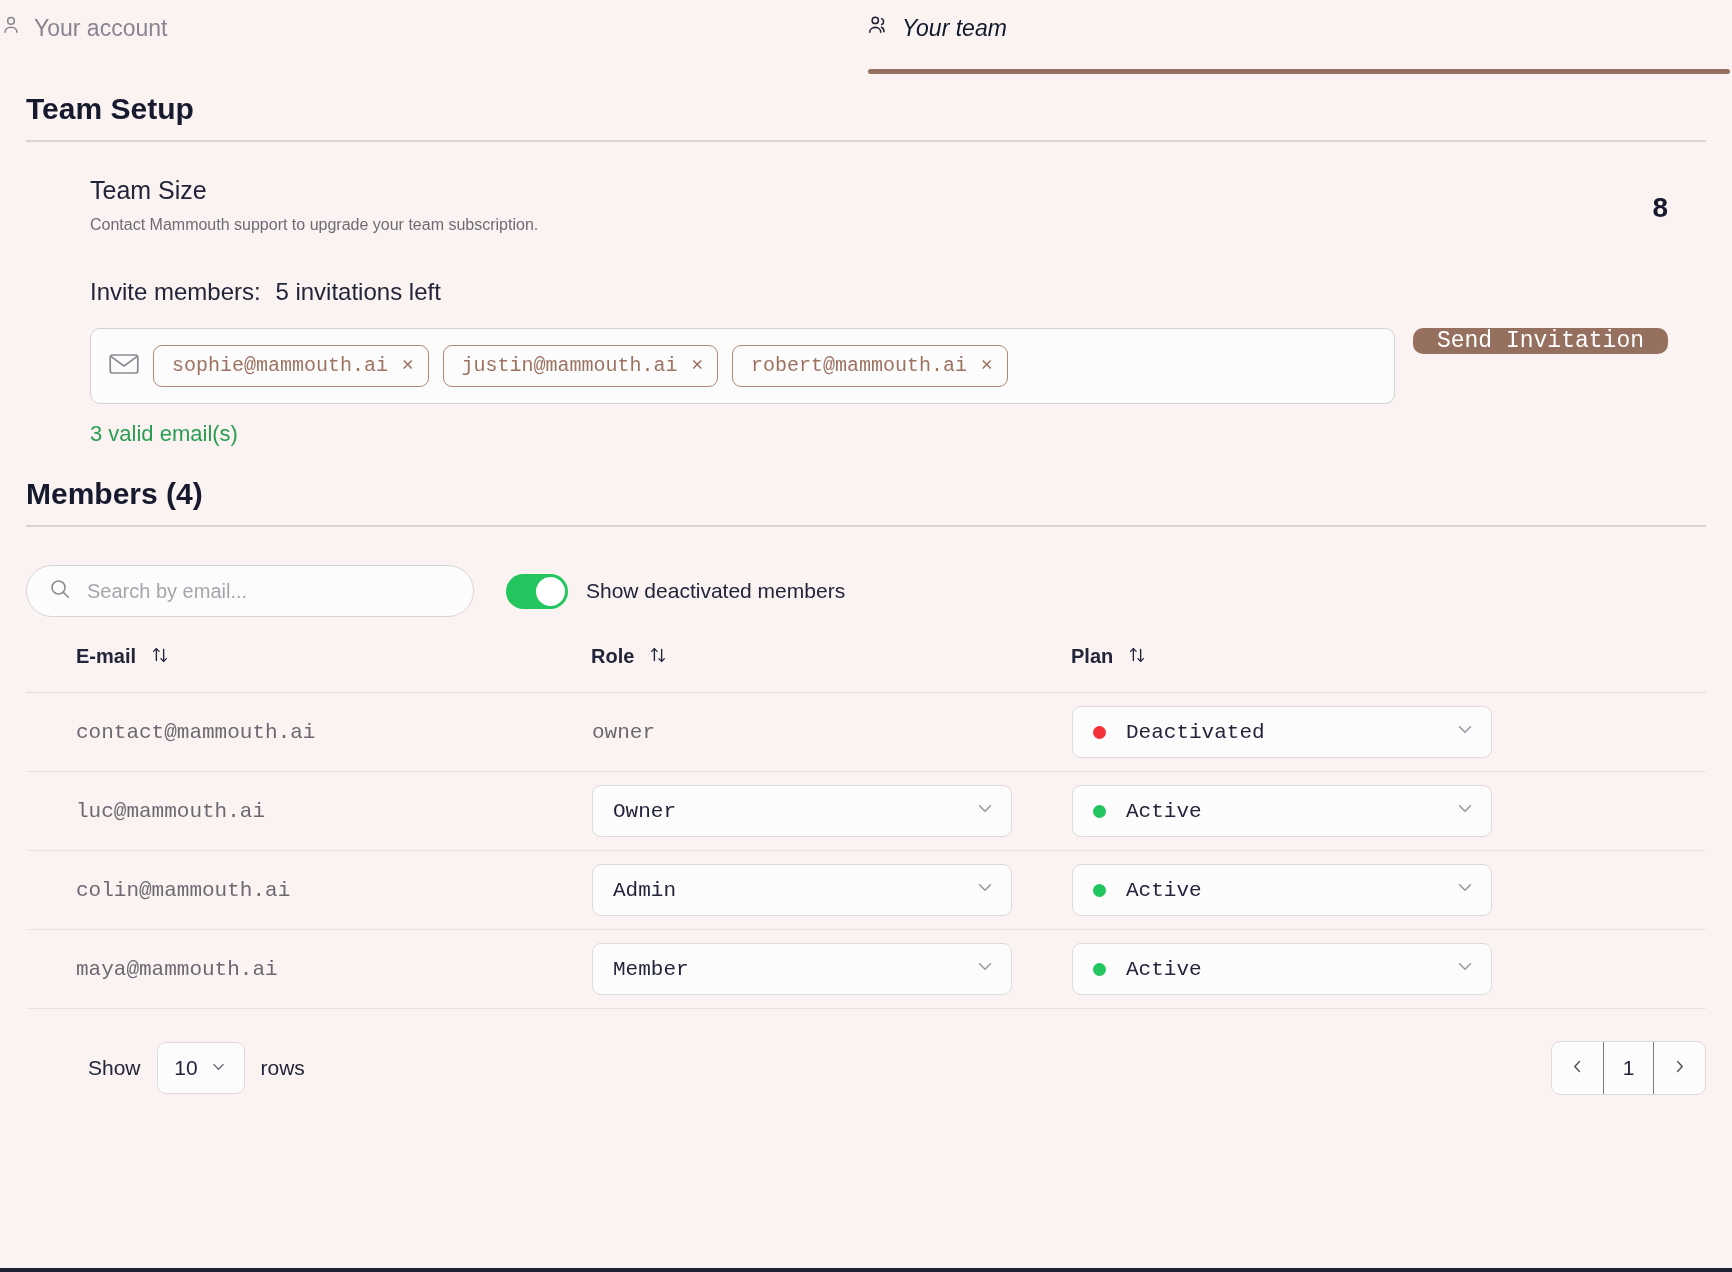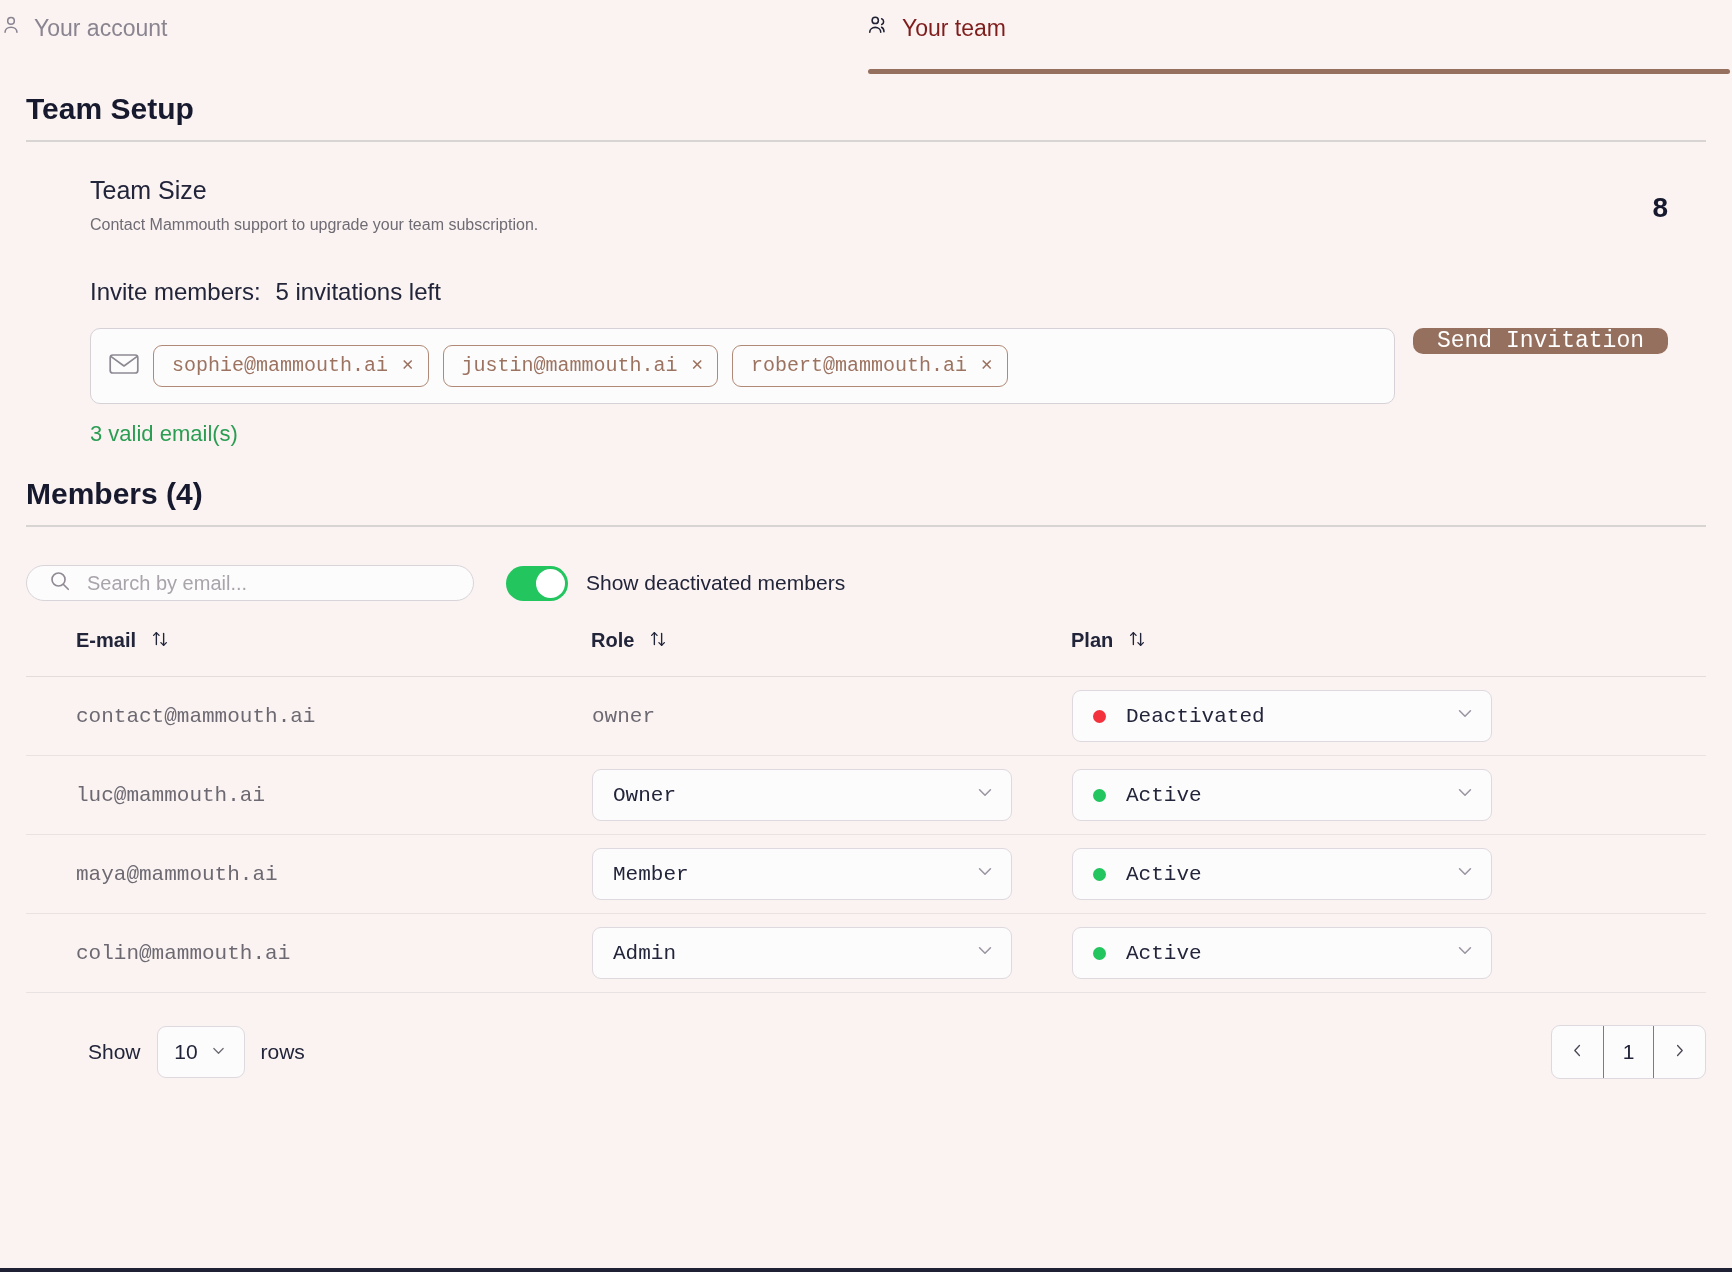--- a/index.html
+++ b/index.html
@@ -15,21 +15,21 @@
   
   .tabbar { display: flex; height: 74px; position: relative; }
   .tab {
     flex: 1 1 0; display: flex; align-items: center; justify-content: flex-start;
     gap: 12px; font-size: 23px; cursor: pointer; position: relative;
     padding-bottom: 18px;
   }
   .tab .lbl { white-space: nowrap; }
   .tab.inactive { color: #8a8490; }
   .tab.inactive svg { stroke: #8a8490; }
-  .tab.active { color: #7f1d1d; }
+  .tab.active { color: #0f172a; font-style: italic; }
   .tab.active svg { stroke: #1f2033; }
   .tab.active::after {
     content: ""; position: absolute; left: 2px; right: 2px; bottom: 0;
     height: 5px; background: #96705e; border-radius: 3px;
   }
 
   
   .h-sec {
     font-size: 30px; font-weight: bold; color: #171a2e;
     padding: 0 0 14px 26px; margin-top: 18px;
@@ -67,21 +67,21 @@
   .send-btn {
     background: #96705e; color: #fff; border: none; border-radius: 10px;
     font-size: 23px; font-family: inherit; padding: 0 24px;
     min-width: 183px; cursor: pointer;
   }
   .valid-msg { color: #2a9d53; font-size: 22px; margin-top: 17px; }
 
   
   .filter-row { display: flex; align-items: center; gap: 32px; padding: 38px 0 0 26px; }
   .search {
-    width: 448px; height: 36px; background: #fdfcfd;
+    width: 448px; height: 52px; background: #fdfcfd;
     border: 1px solid #d8d4d9; border-radius: 26px;
     display: flex; align-items: center; gap: 14px; padding: 0 22px;
   }
   .search input {
     border: none; outline: none; background: transparent;
     font-family: inherit; font-size: 20px; color: #22243a; width: 100%;
   }
   .search input::placeholder { color: #a9a4ab; }
   .toggle-wrap { display: flex; align-items: center; gap: 18px; }
   .toggle {
@@ -309,24 +309,24 @@
             <span>
               <svg width="20" height="20" viewBox="0 0 22 22" fill="none" stroke="#9a95a0" stroke-width="1.7" stroke-linecap="round" stroke-linejoin="round">
                   <path d="M5 8.5l6 6 6-6"></path>
                 </svg>
             </span>
           </div>
         </td>
       </tr>
 
       <tr>
-        <td>maya@mammouth.ai</td>
-        <td>
-          <div class="select">
-            <span class="val">Member</span>
+        <td>colin@mammouth.ai</td>
+        <td>
+          <div class="select">
+            <span class="val">Admin</span>
             <span>
               <svg width="20" height="20" viewBox="0 0 22 22" fill="none" stroke="#9a95a0" stroke-width="1.7" stroke-linecap="round" stroke-linejoin="round">
                   <path d="M5 8.5l6 6 6-6"></path>
                 </svg>
             </span>
           </div>
         </td>
         <td>
           <div class="select">
             <span class="dot" style="background:#22c55e"></span>
@@ -334,24 +334,24 @@
             <span>
               <svg width="20" height="20" viewBox="0 0 22 22" fill="none" stroke="#9a95a0" stroke-width="1.7" stroke-linecap="round" stroke-linejoin="round">
                   <path d="M5 8.5l6 6 6-6"></path>
                 </svg>
             </span>
           </div>
         </td>
       </tr>
 
       <tr>
-        <td>colin@mammouth.ai</td>
-        <td>
-          <div class="select">
-            <span class="val">Admin</span>
+        <td>maya@mammouth.ai</td>
+        <td>
+          <div class="select">
+            <span class="val">Member</span>
             <span>
               <svg width="20" height="20" viewBox="0 0 22 22" fill="none" stroke="#9a95a0" stroke-width="1.7" stroke-linecap="round" stroke-linejoin="round">
                   <path d="M5 8.5l6 6 6-6"></path>
                 </svg>
             </span>
           </div>
         </td>
         <td>
           <div class="select">
             <span class="dot" style="background:#22c55e"></span>

